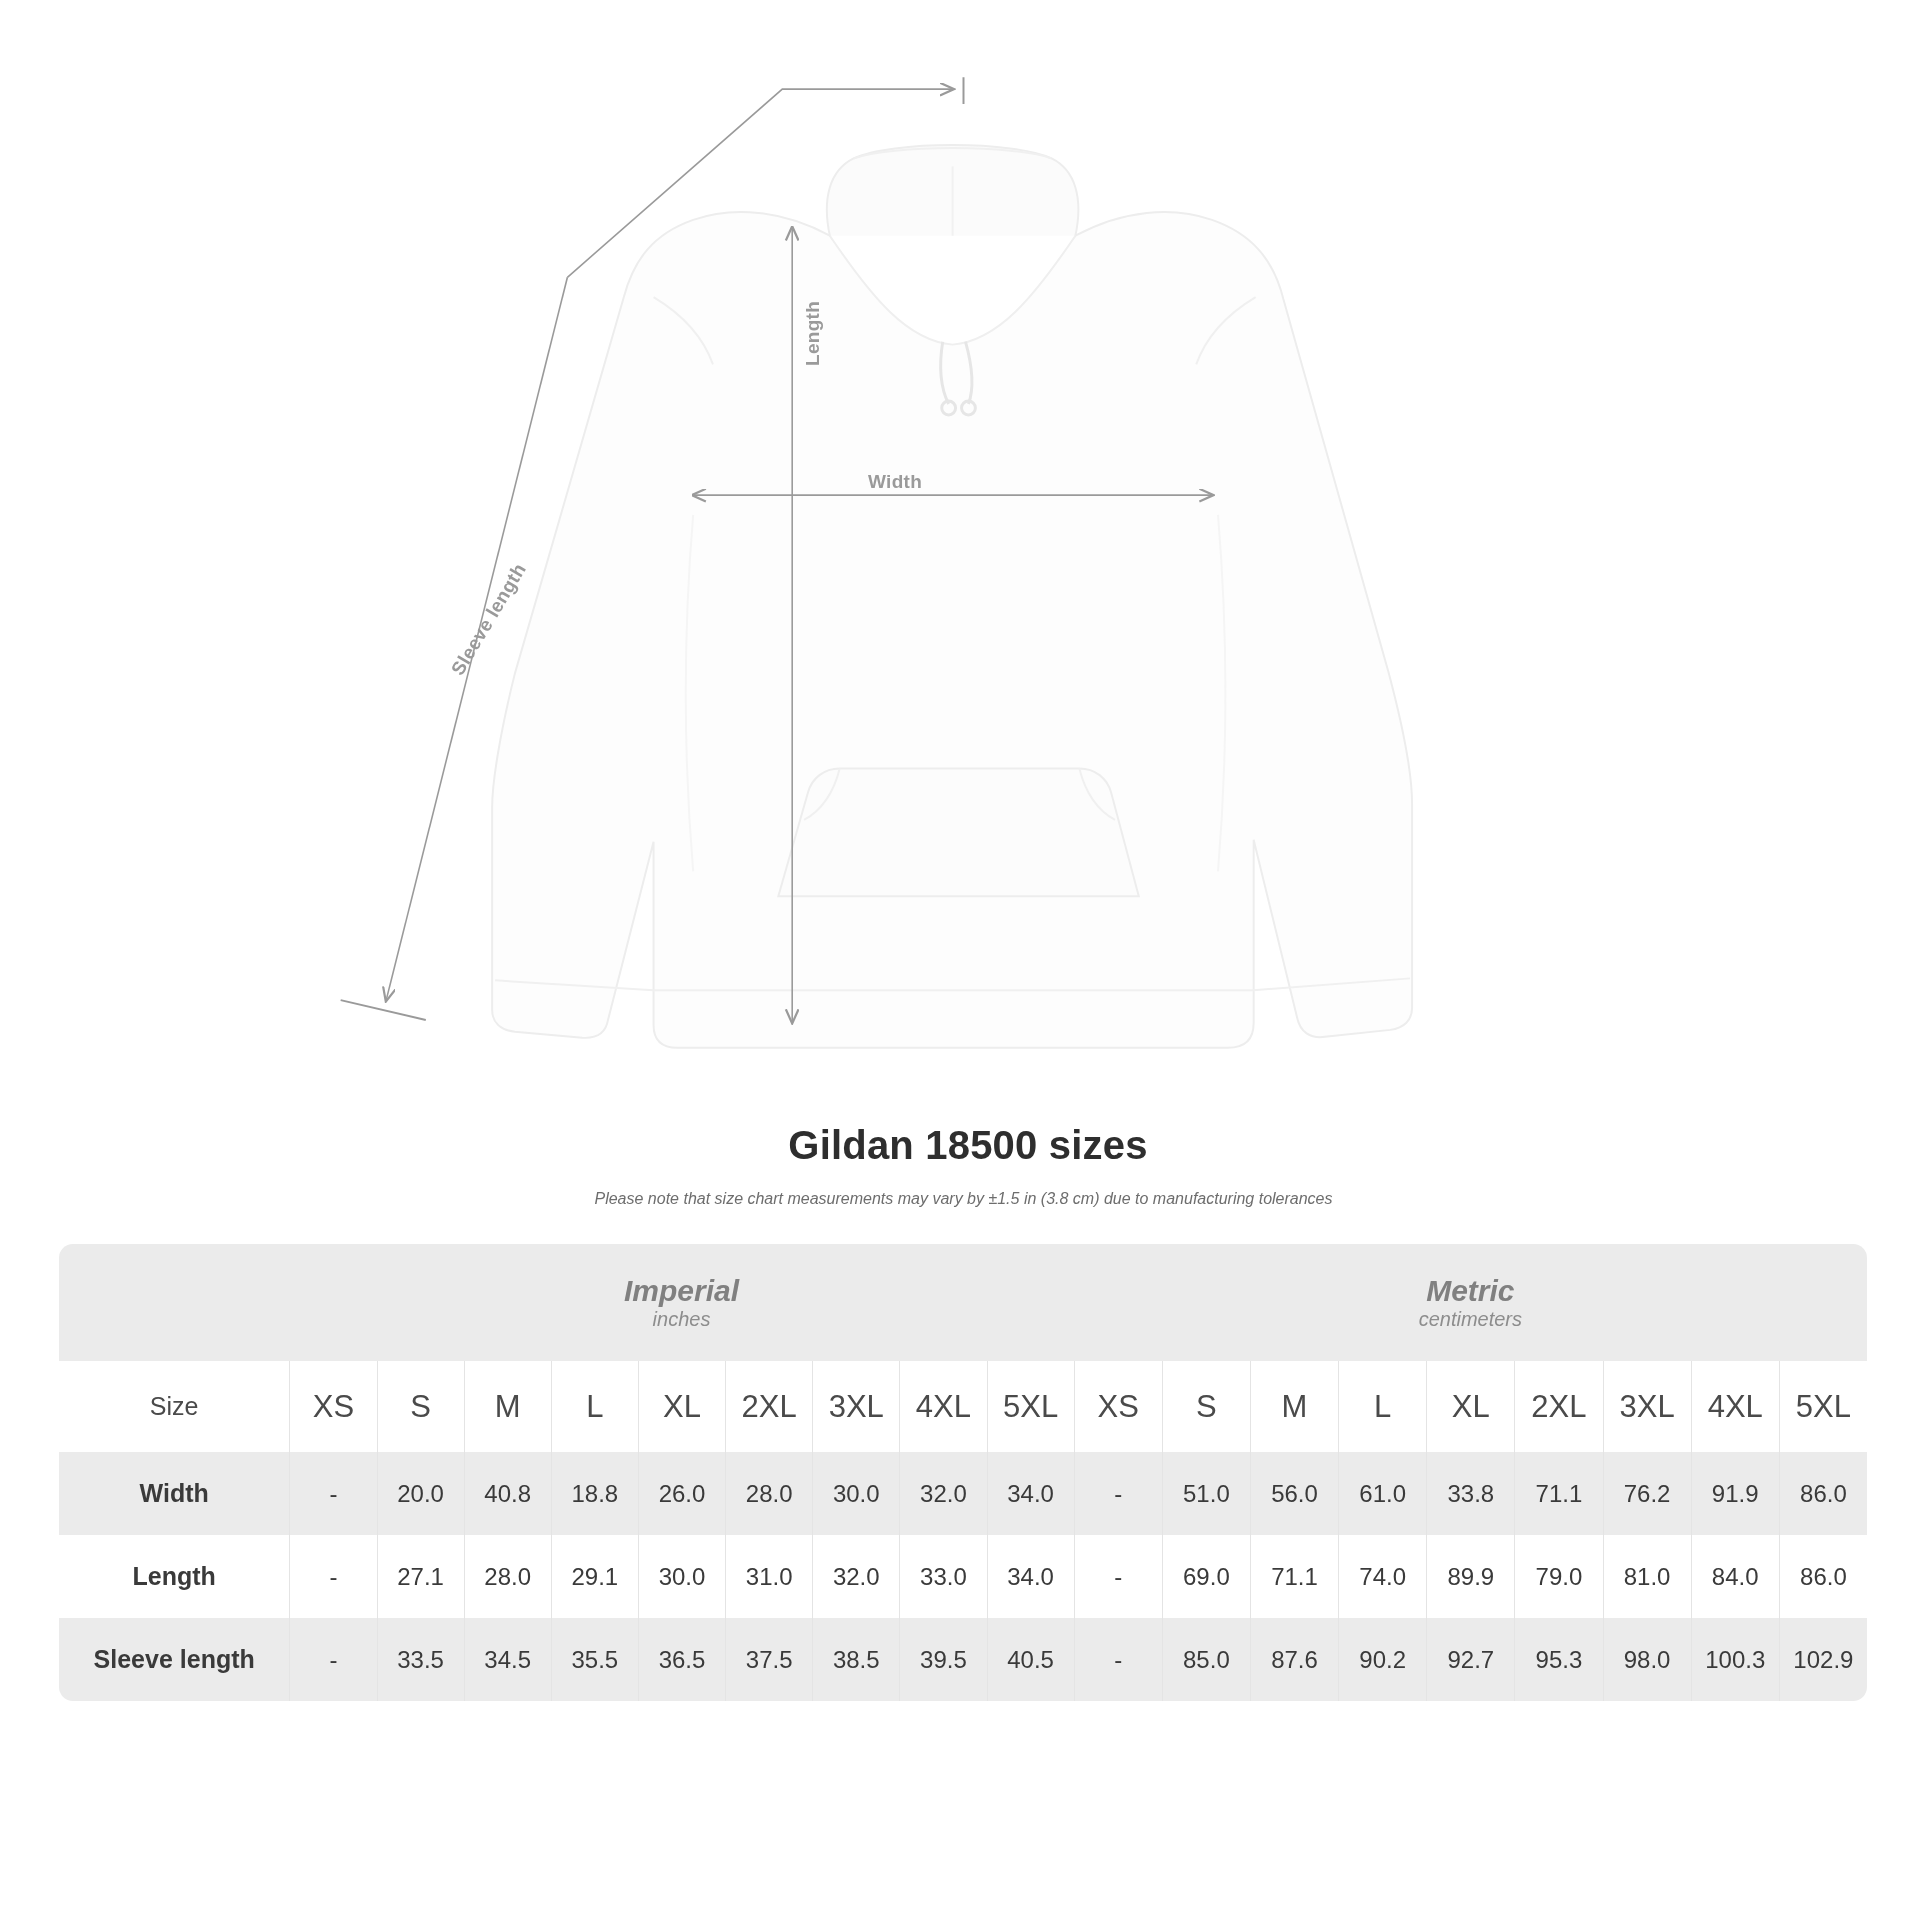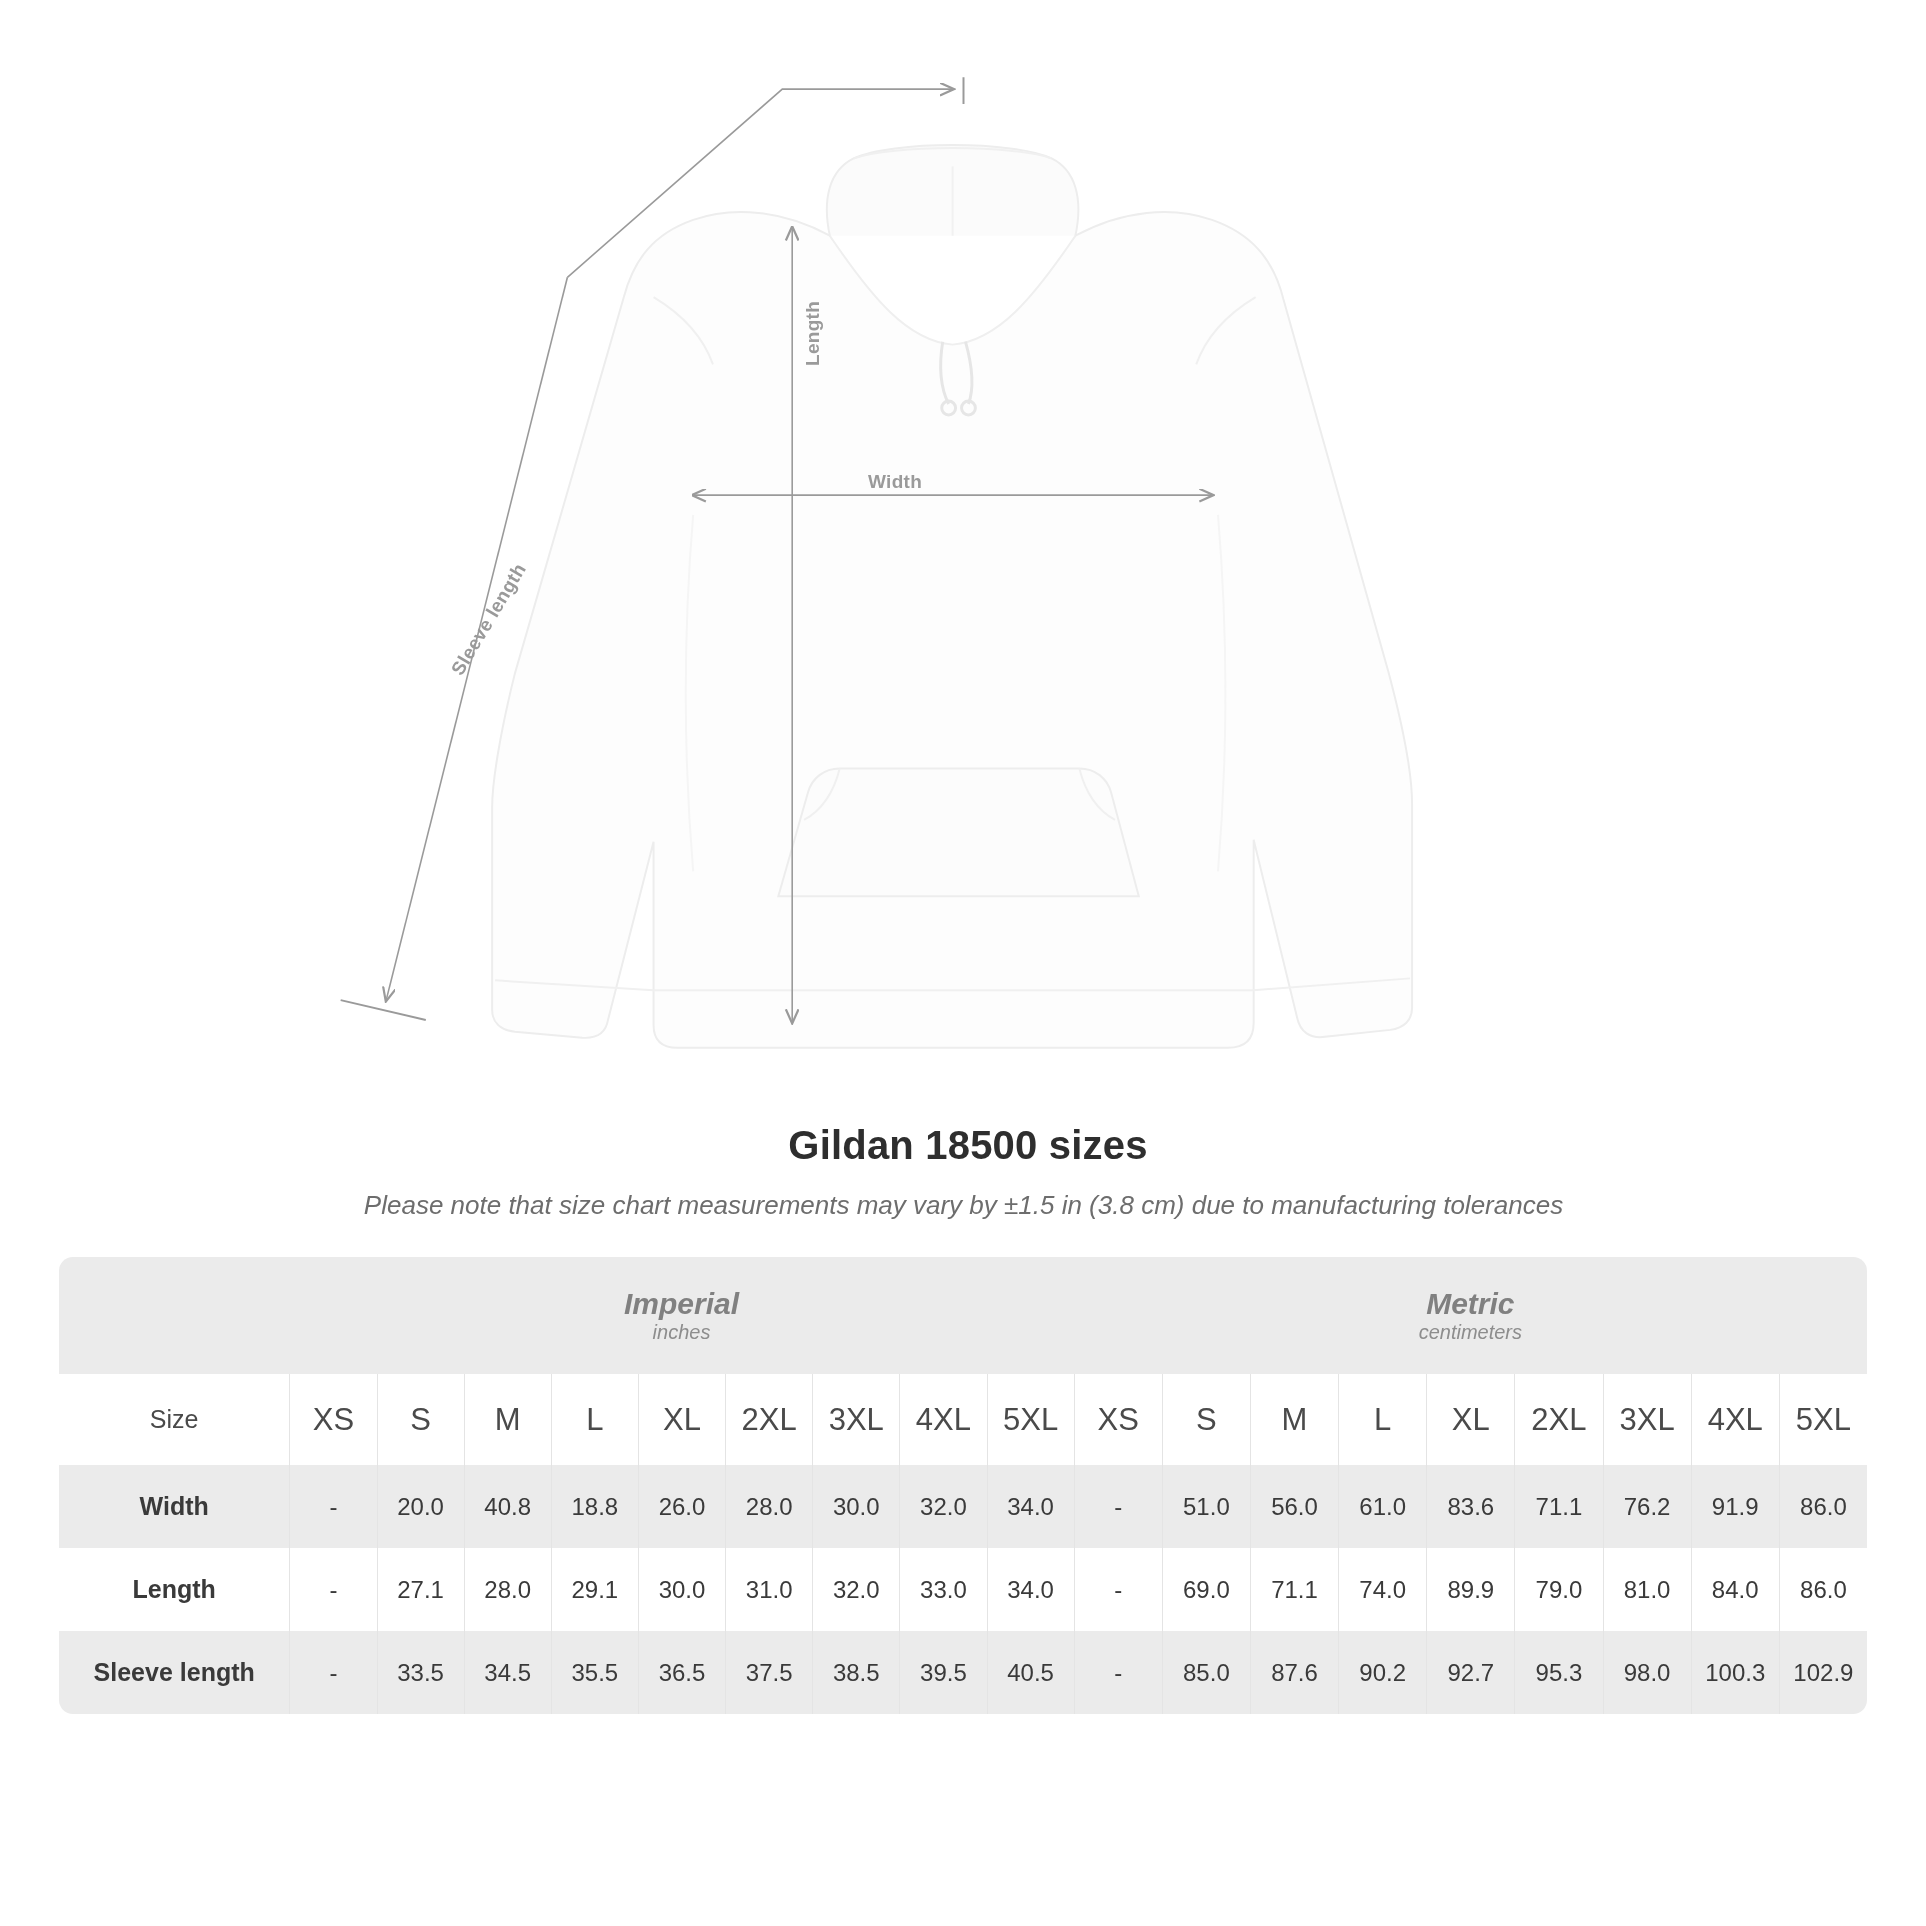--- a/index.html
+++ b/index.html
@@ -63,21 +63,21 @@
   }
   .chart-title {
     font-size: 40px;
     font-weight: bold;
     color: #2e2e2e;
     margin: 0 0 22px 0;
     letter-spacing: 0.2px;
     padding-left: 9px;
   }
   .chart-note {
-    font-size: 26px;
+    font-size: 16px;
     font-style: italic;
     color: #6d6d6d;
     margin: 0;
   }
 
   
   .table-wrap {
     margin: 36px 59px 0 59px;
   }
   table.size-table {
@@ -315,21 +315,21 @@
           <td class="vsep">18.8</td>
           <td class="vsep">26.0</td>
           <td class="vsep">28.0</td>
           <td class="vsep">30.0</td>
           <td class="vsep">32.0</td>
           <td class="vsep">34.0</td>
           <td class="vsep">-</td>
           <td class="vsep">51.0</td>
           <td class="vsep">56.0</td>
           <td class="vsep">61.0</td>
-          <td class="vsep">83.6</td>
+          <td class="vsep">33.8</td>
           <td class="vsep">71.1</td>
           <td class="vsep">76.2</td>
           <td class="vsep">91.9</td>
           <td class="vsep">86.0</td>
         </tr>
 
         <tr class="data-row plain">
           <td class="rowhead">Length</td>
           <td class="vsep">-</td>
           <td class="vsep">27.1</td>

